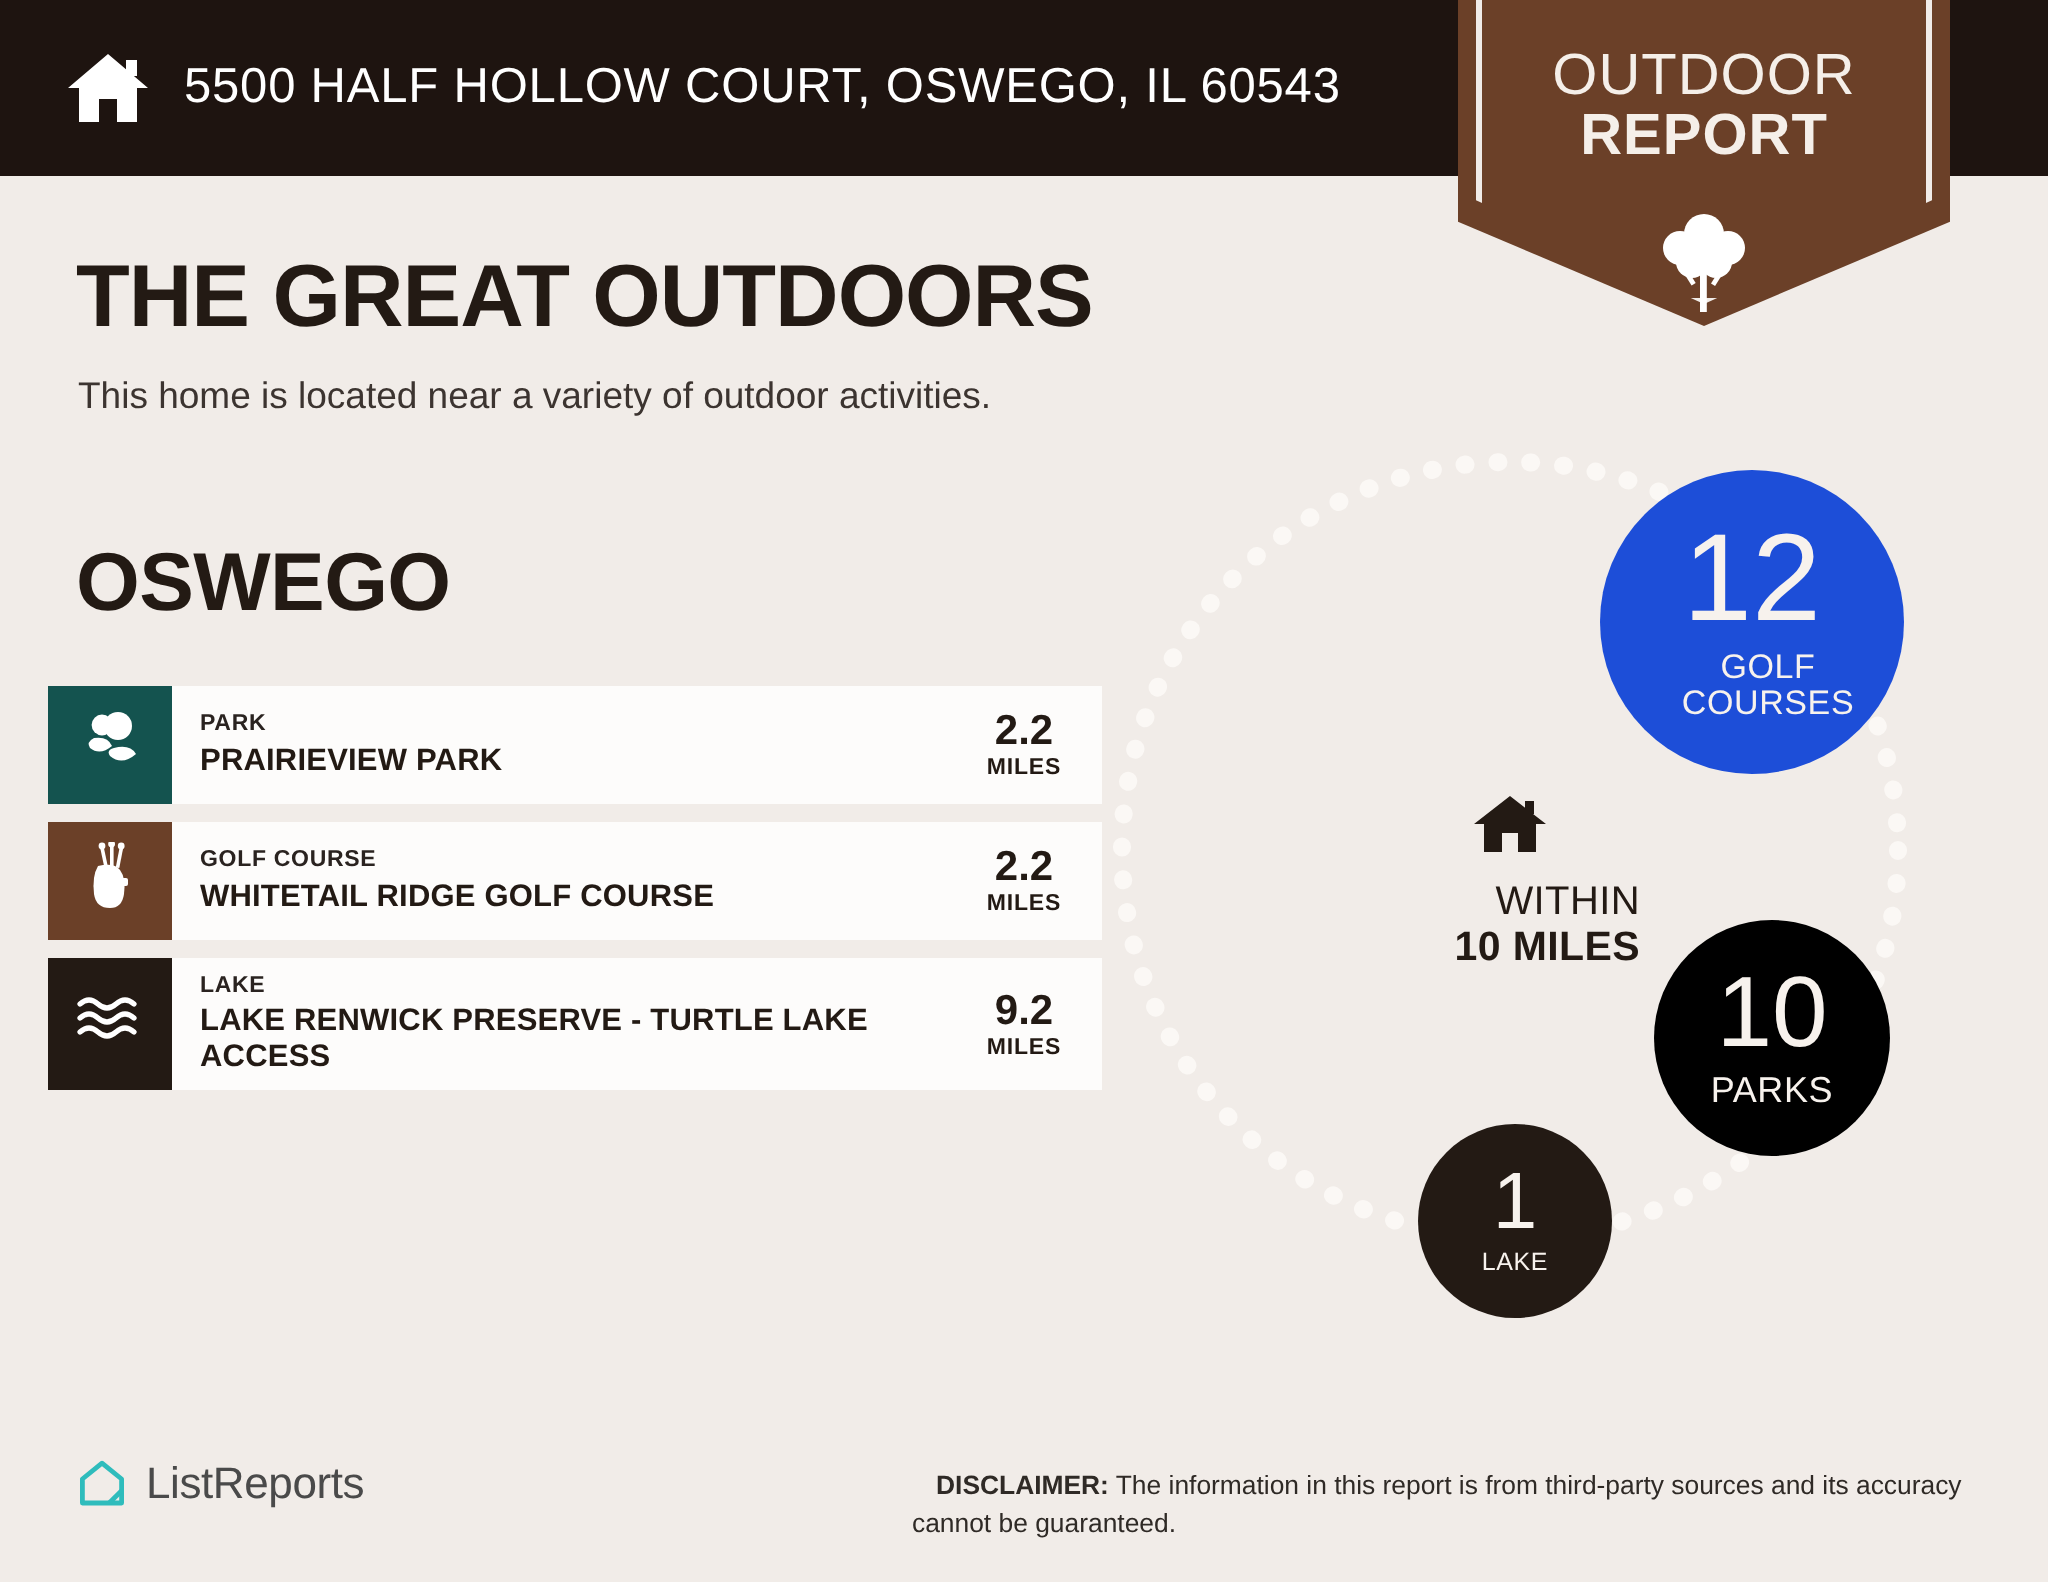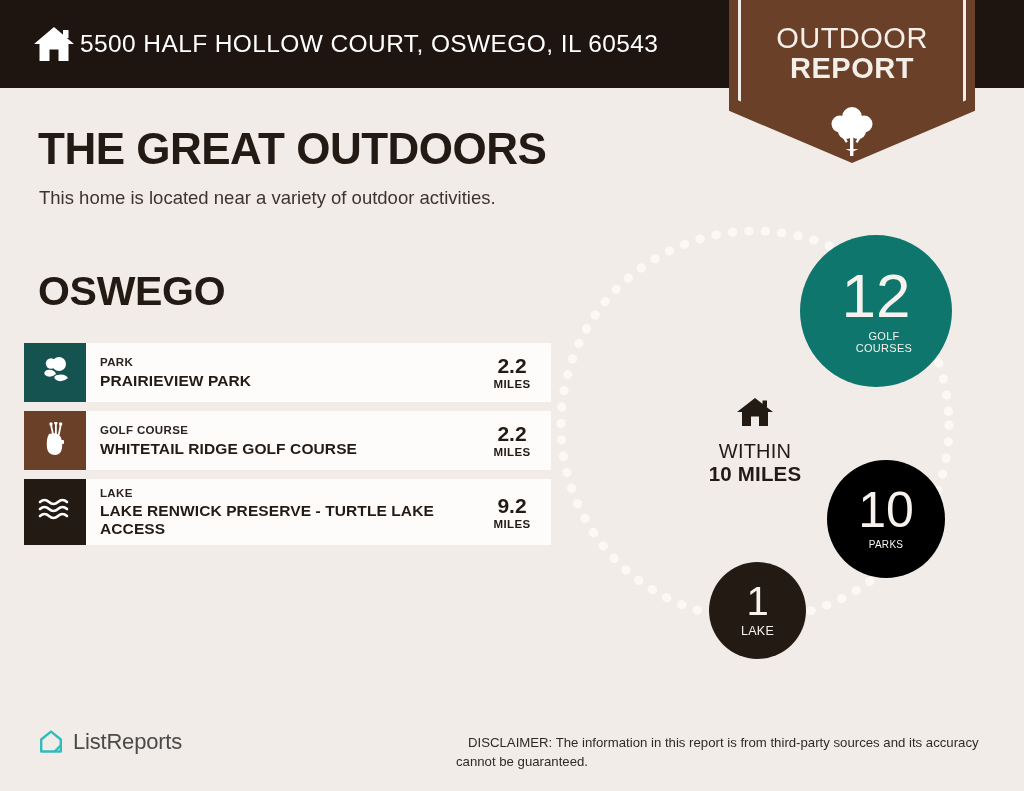--- a/index.html
+++ b/index.html
@@ -11,21 +11,21 @@
   }
   #page { position: relative; width: 1024px; height: 791px; background: #f1ece8; }
 
   
   .header-bar {
     position: absolute; left: 0; top: 0; width: 1024px; height: 88px;
     background: #1e1410;
   }
   .header-inner {
     position: absolute; left: 32px; top: 0; height: 88px;
-    display: flex; align-items: center; gap: 4px;
+    display: flex; align-items: center; gap: 16px;
   }
   .home-icon-hdr { width: 44px; height: 44px; display: block; }
   .addr {
     color: #ffffff; font-size: 24.5px; letter-spacing: 0.4px;
     font-weight: 400; white-space: nowrap;
   }
 
   
   .badge {
     position: absolute; left: 729px; top: 0; width: 246px; height: 163px;
@@ -99,49 +99,49 @@
   
   .diagram { position: absolute; left: 530px; top: 215px; width: 470px; height: 460px; }
   .dotted-ring { position: absolute; left: 0; top: 0; }
 
   .bubble {
     position: absolute; border-radius: 50%;
     display: flex; flex-direction: column;
     align-items: center; justify-content: center;
     color: #f7f2ed; text-align: center;
   }
-  .bub-golf { left: 270px; top: 20px; width: 152px; height: 152px; background: #0f766e; }
+  .bub-golf { left: 270px; top: 20px; width: 152px; height: 152px; background: #1d4ed8; }
   .bub-parks { left: 297px; top: 245px; width: 118px; height: 118px; background: #000000; }
   .bub-lake { left: 179px; top: 347px; width: 97px; height: 97px; background: #231a14; }
   .bub-num { font-weight: 300; line-height: 0.95; }
   .bub-golf .bub-num { font-size: 62px; }
   .bub-parks .bub-num { font-size: 50px; }
   .bub-lake .bub-num { font-size: 40px; }
   .bub-lbl { font-weight: 400; line-height: 1.06; margin-top: 5px; letter-spacing: 0.3px; }
-  .bub-golf .bub-lbl { font-size: 11px; margin-left: 16px; }
-  .bub-parks .bub-lbl { font-size: 10px; }
+  .bub-golf .bub-lbl { font-size: 17px; margin-left: 16px; }
+  .bub-parks .bub-lbl { font-size: 18px; }
   .bub-lake .bub-lbl { font-size: 12.5px; }
 
   .center-mark {
     position: absolute; left: 160px; top: 180px; width: 130px;
-    text-align: center; color: #231a14;
+    text-align: right; color: #231a14;
   }
   .home-icon-ctr { width: 38px; height: 34px; display: block; margin: 0 auto 12px; }
   .ctr-l1 { font-size: 20px; font-weight: 300; line-height: 1.08; letter-spacing: 0.2px; }
   .ctr-l2 { font-size: 20.5px; font-weight: 700; line-height: 1.12; letter-spacing: 0.2px; }
 
   
   .logo { position: absolute; left: 38px; top: 729px; display: flex; align-items: flex-start; gap: 9px; }
   .logo-mark { width: 26px; height: 26px; display: block; }
   .logo-text { font-size: 22px; font-weight: 400; color: #4a4a4a; letter-spacing: -0.2px; }
   .disclaimer {
     position: absolute; left: 456px; top: 734px; width: 530px;
     font-size: 13.2px; color: #2f2a26; line-height: 1.42;
   }
-  .disclaimer b { font-weight: 400; padding-left: 12px; }
+  .disclaimer b { font-weight: 700; padding-left: 12px; }
 </style>
 </head>
 <body>
 
 <div id="page">
 
   
   <div class="header-bar"></div>
   <div class="header-inner">
     <span>

